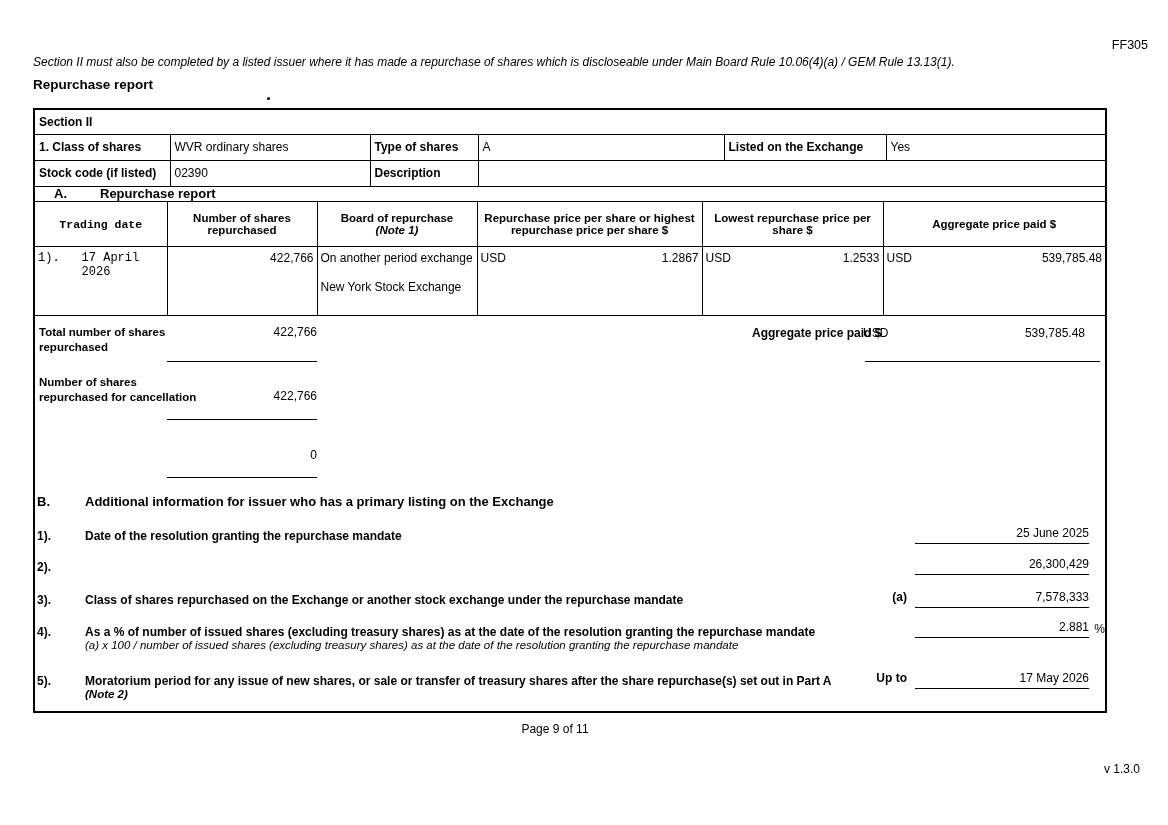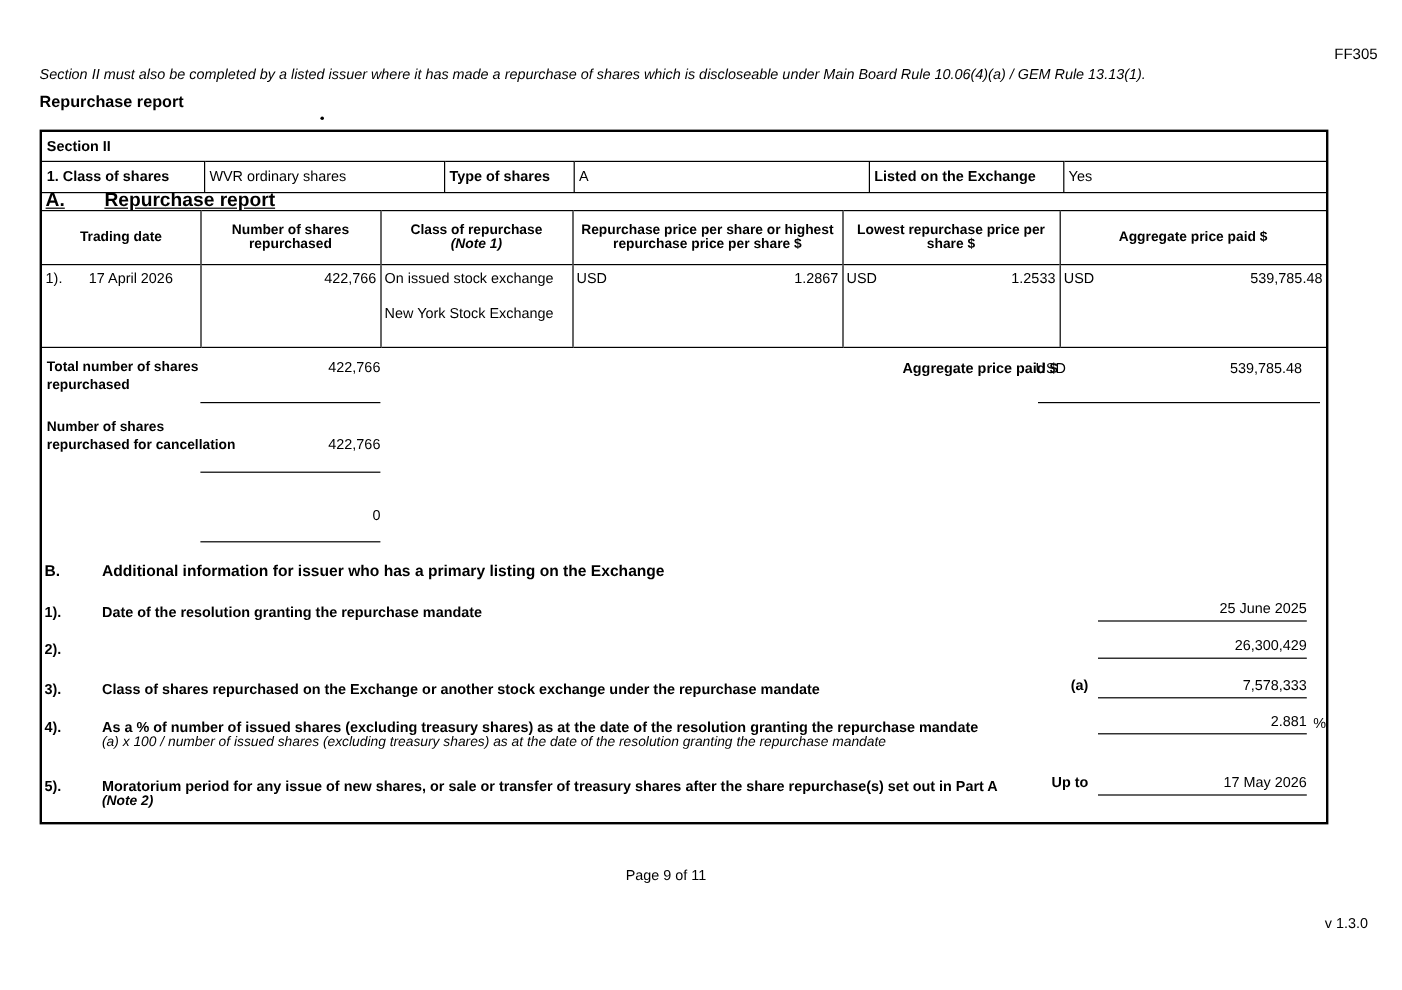--- a/index.html
+++ b/index.html
@@ -17,30 +17,30 @@
 
   
   .toptbl td { border-left:1.5px solid #000; border-top:1.5px solid #000; padding:2px 4px;
                font-size:12px; vertical-align:middle; overflow:hidden; white-space:nowrap; }
   .toptbl tr td:first-child { border-left:none; }
   .toptbl tr:first-child td { border-top:none; }
   .toptbl .h24 { height:24px; } .toptbl .h26 { height:26px; }
   .b { font-weight:700; }
 
   
-  .ahead { border-top:1.5px solid #000; height:14px; font-size:16px; font-weight:700;
-           padding:0 0 0 3px; line-height:14px;text-decoration:underline; }
+  .ahead { border-top:1.5px solid #000; height:14px; font-size:13px; font-weight:700;
+           padding:0 0 0 19px; line-height:14px; }
   .ahead .lbl { margin-left:33px; }
 
   
   .parta th { border-left:1.5px solid #000; border-top:1.5px solid #000; height:45px;
               font-size:11.5px; font-weight:700; vertical-align:middle; text-align:center; padding:2px 6px; }
   .parta td { border-left:1.5px solid #000; border-top:1.5px solid #000; border-bottom:1.5px solid #000;
               height:69px; font-size:12px; vertical-align:top; padding:4px 3px 0 3px; }
-  .parta th:first-child, .parta td:first-child { border-left:none; }
+  .parta th:first-child, .parta td:first-child { border-left:none;font-family:Liberation Mono, monospace; }
   .note-it { font-style:italic; }
   .cell-flex { display:flex; justify-content:space-between; }
   .num-right { text-align:right; }
   .method-l2 { margin-top:15px; }
   .td-date { display:flex; }
   .td-date .d { margin-left:22px; }
 
   
   .below { position:relative; height:395px; font-size:12px; }
   .abs { position:absolute; }
@@ -82,20 +82,26 @@
         <td class="b h24" colspan="6">Section II</td>
       </tr>
       <tr>
         <td class="b h26">1. Class of shares</td>
         <td class="h26">WVR ordinary shares</td>
         <td class="b h26">Type of shares</td>
         <td class="h26">A</td>
         <td class="b h26">Listed on the Exchange</td>
         <td class="h26">Yes</td>
       </tr>
+      <tr>
+        <td class="b h26">Stock code (if listed)</td>
+        <td class="h26">02390</td>
+        <td class="b h26">Description</td>
+        <td class="h26" colspan="3"></td>
+      </tr>
     </tbody>
       </table>
 
     <div class="ahead">
       <span>A.</span><span class="lbl">Repurchase report</span>
     </div>
 
     <table class="parta">
       <colgroup>
         <col style="width:132px">
@@ -103,37 +109,37 @@
           <col style="width:160px">
         <col style="width:225px">
           <col style="width:181px">
           <col style="width:222px">
       </colgroup>
       <tbody>
           <tr>
         <th>Trading date</th>
         <th>Number of shares repurchased</th>
         <th>
-          <div>Class of repurchase</div>
+          <div>Board of repurchase</div>
           <div class="note-it">(Note 1)</div>
         </th>
         <th>Repurchase price per share or highest repurchase price per share $</th>
         <th>Lowest repurchase price per share $</th>
         <th>Aggregate price paid $</th>
       </tr>
       <tr>
         <td>
           <div class="td-date">
             <span>1).</span>
             <span class="d">17 April 2026</span>
           </div>
         </td>
         <td class="num-right">422,766</td>
         <td>
-          <div>On issued stock exchange</div>
+          <div>On another period exchange</div>
           <div class="method-l2">New York Stock Exchange</div>
         </td>
         <td>
           <div class="cell-flex">
             <span>USD</span>
             <span>1.2867</span>
           </div>
         </td>
         <td>
           <div class="cell-flex">

